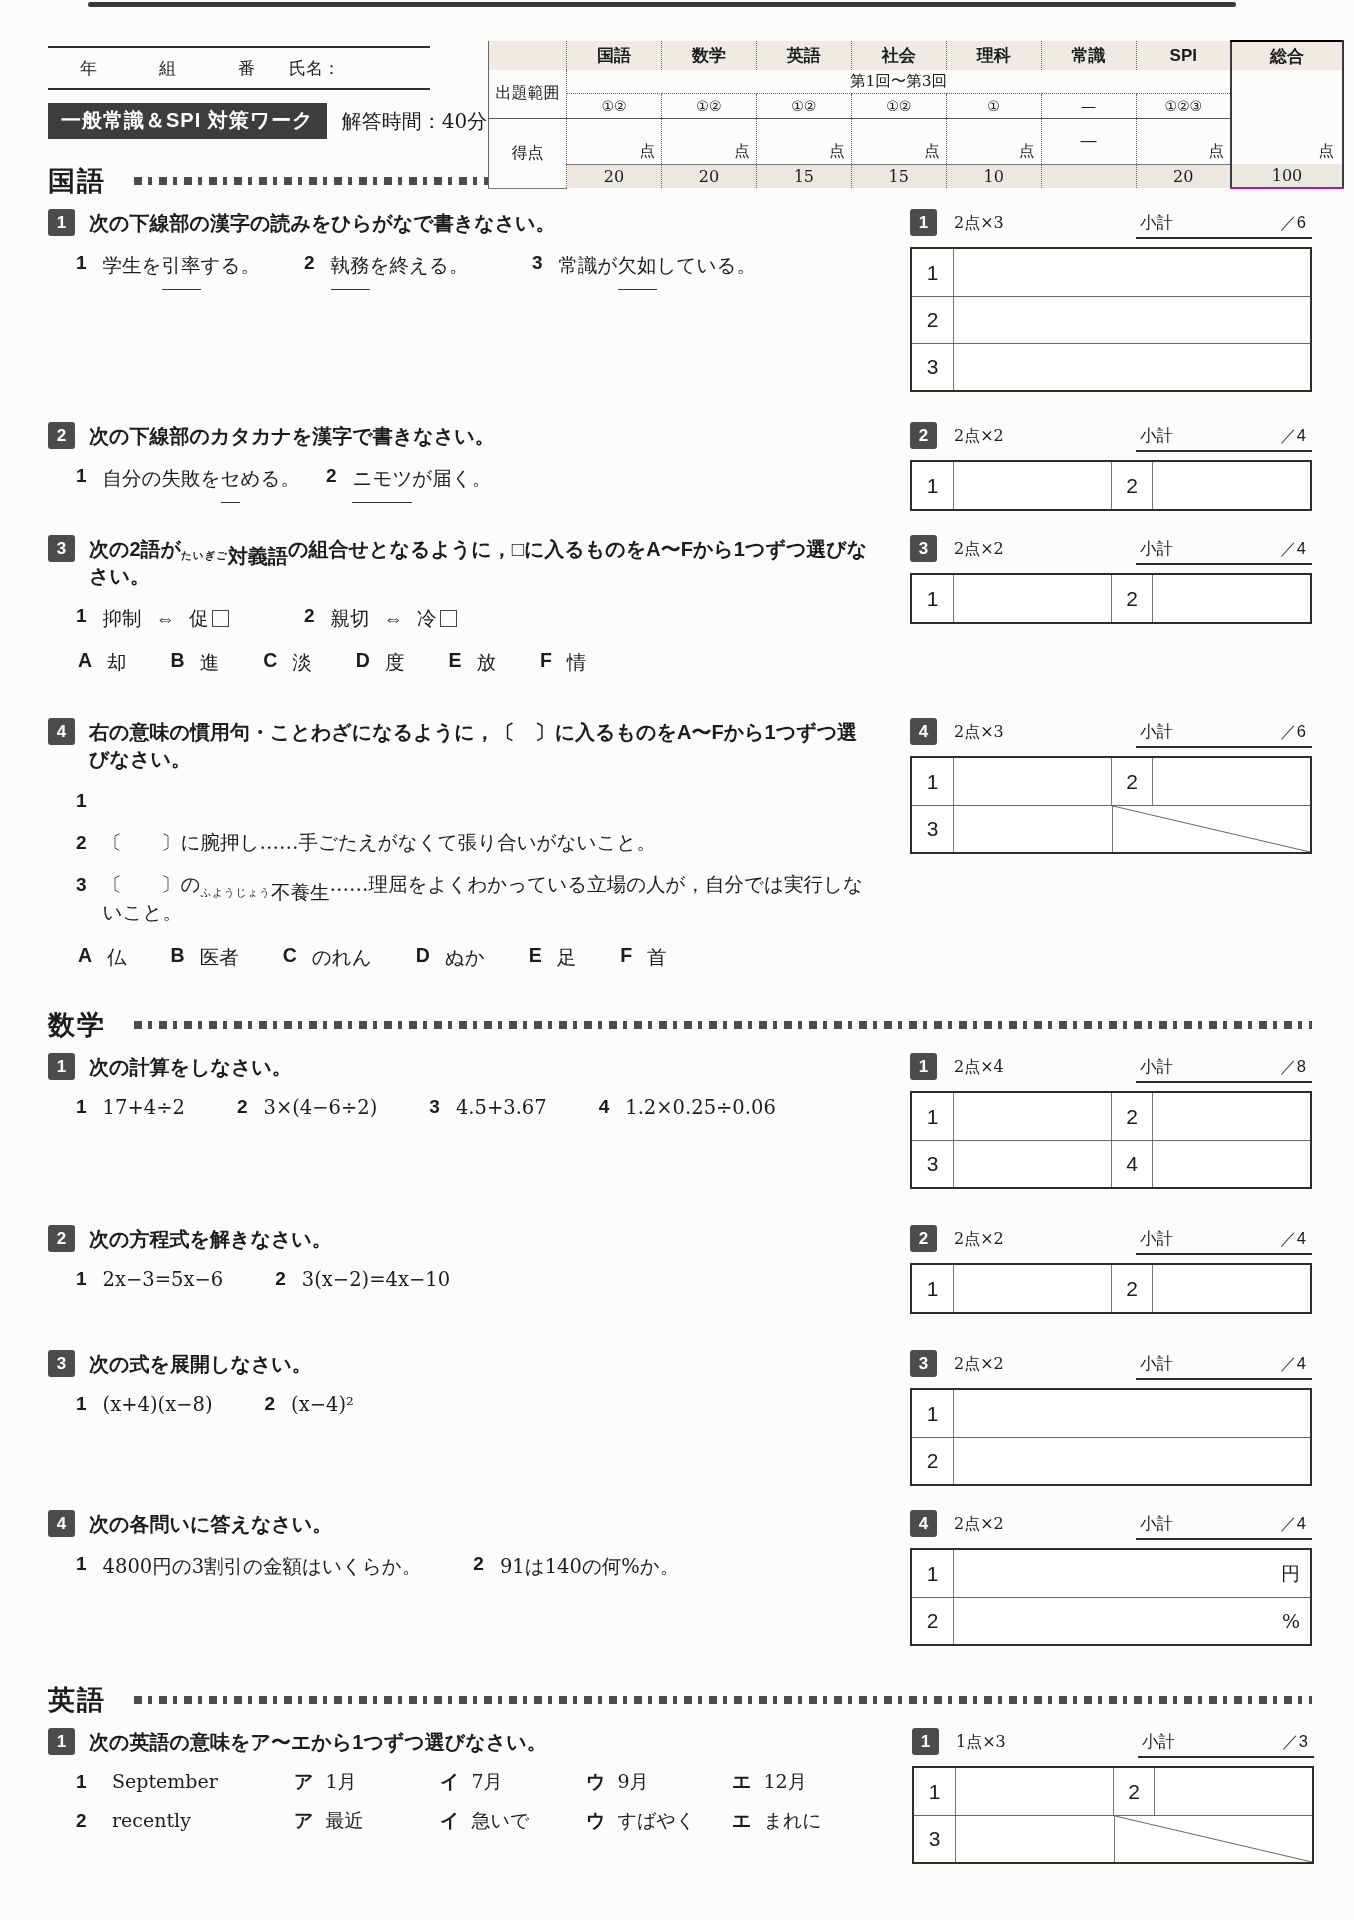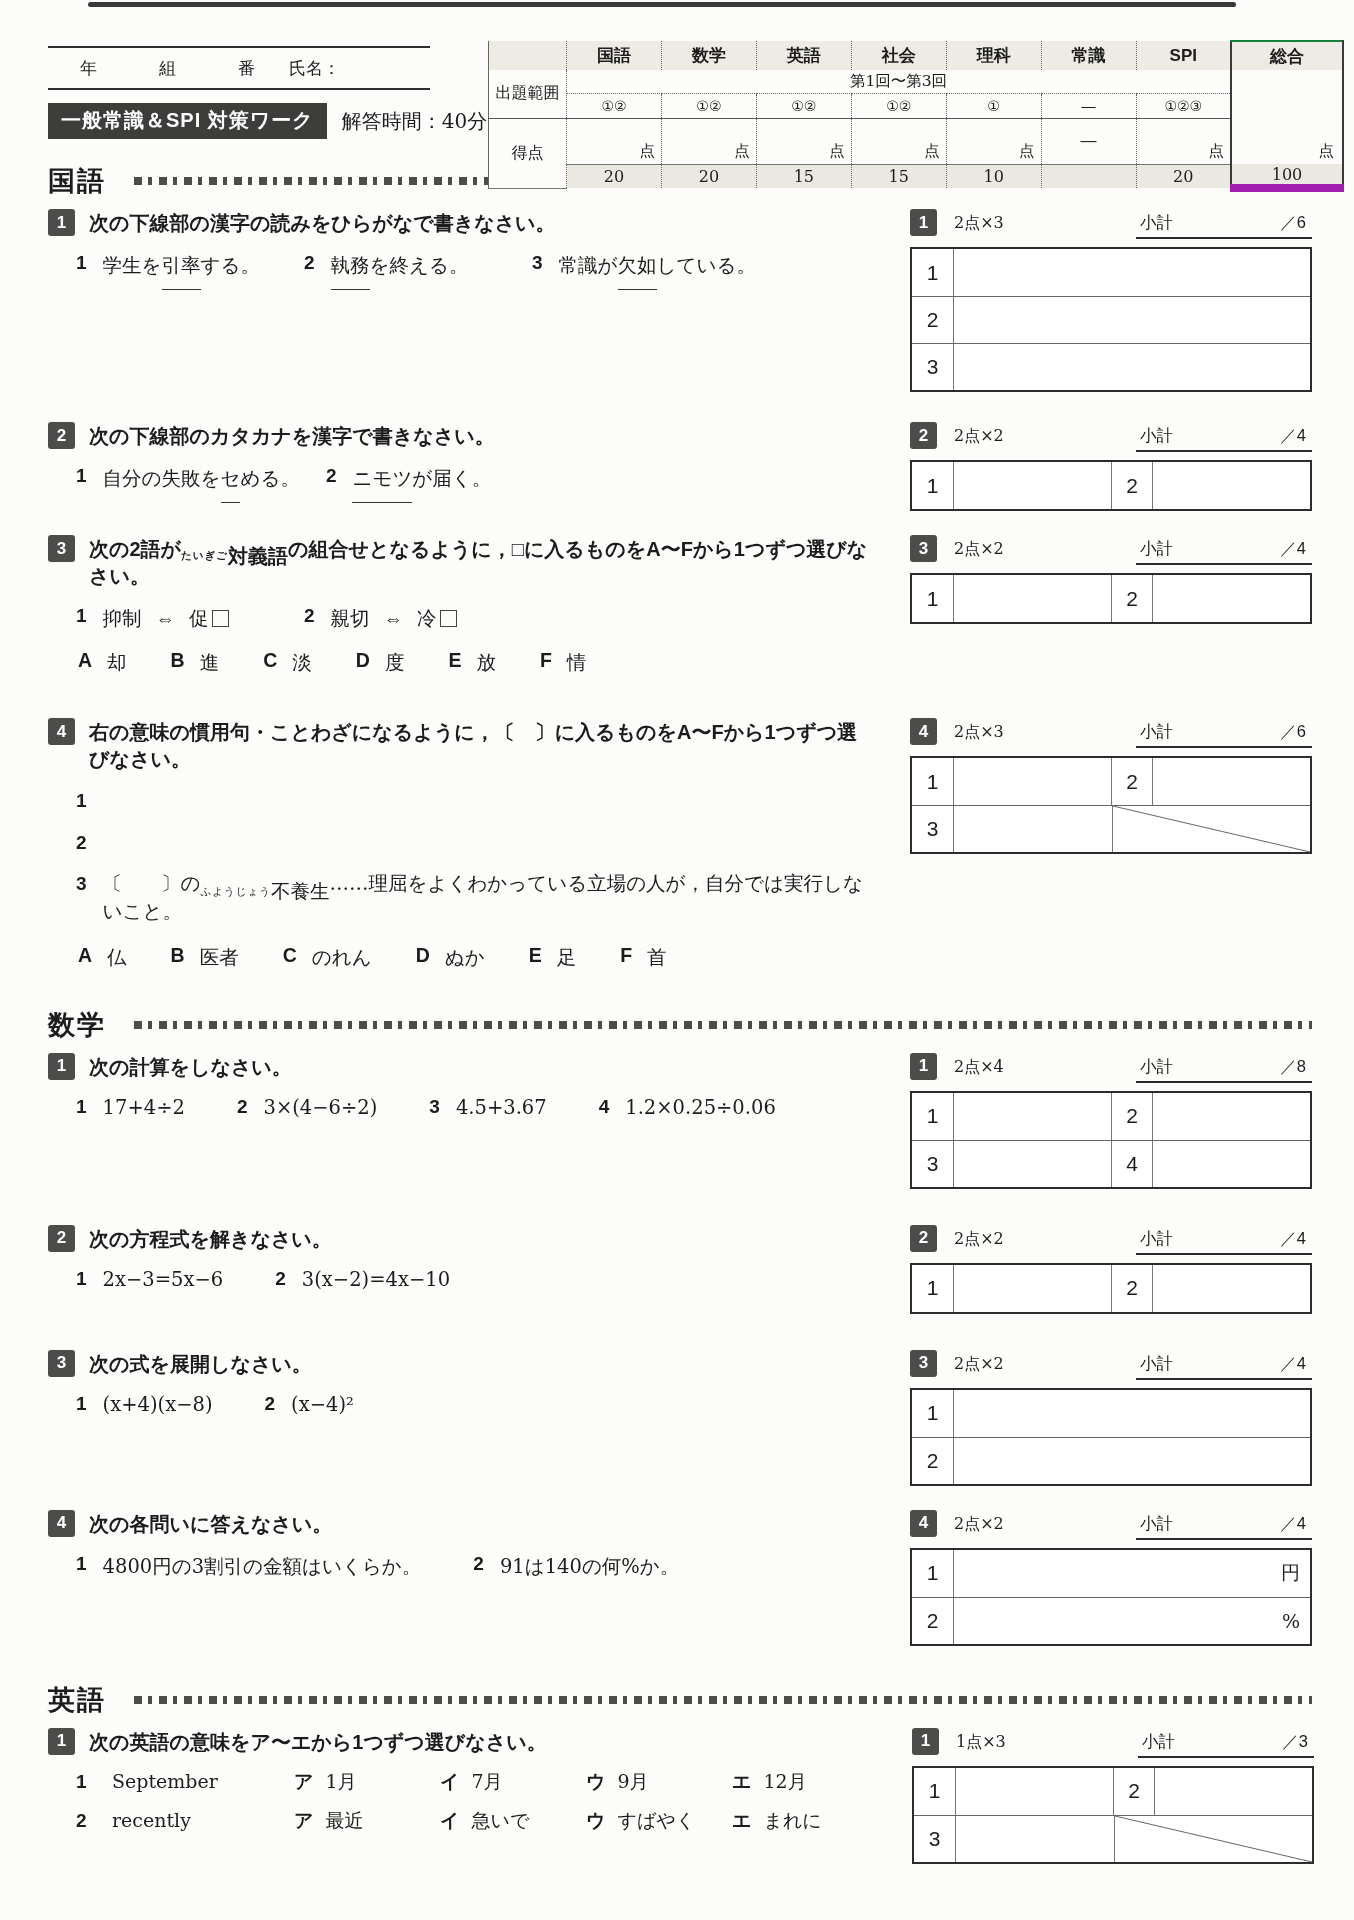--- a/index.html
+++ b/index.html
@@ -38,24 +38,24 @@
   .score-table .lab-cell{ font-size:16px; }
   .score-table .lab-range{ border-bottom:1px solid #555; }
   .score-table .pt td{ height:46px; border-bottom:1px solid #777; }
   .score-table .pt .ptcell{ vertical-align:bottom; text-align:right; padding:0 6px 2px 0; font-size:15.5px;
     font-family:"DejaVu Serif","Liberation Serif",serif; }
   .score-table .pt .dashcell{ vertical-align:middle; text-align:center; }
   .score-table .max td{ background:#eae8e0; height:24px; font-size:16px;
     font-family:"DejaVu Serif","Liberation Serif",serif; }
   .score-table .lab-score{ background:#fcfcfa; }
   .score-table .tot{ border-left:2px solid #3a3a3a; border-right:2px solid #3a3a3a; }
-  .score-table .tot-head{ border-top:2px solid #15803d; }
+  .score-table .tot-head{ border-top:2px solid #000000; }
   .score-table .tot-body{ vertical-align:bottom; text-align:right; padding:0 8px 2px 0; font-size:15.5px;
     font-family:"DejaVu Serif","Liberation Serif",serif; }
-  .score-table .tot-max{ border-bottom:8px solid #a21caf; }
+  .score-table .tot-max{ border-bottom:2px solid #a21caf; }
 
   
   .content{ padding:0 42px 0 48px; margin-top:20px; }
   .sec{ display:flex; align-items:center; margin:24px 0 10px; }
   .sec-title{ font-size:27px; font-weight:800; letter-spacing:2px; }
   .sec-rule{ flex:1; height:8px; margin-left:28px;
     background:repeating-linear-gradient(90deg,#4c4c4b 0 8px,transparent 8px 14px,#4c4c4b 14px 18px,transparent 18px 25px); }
 
   .qgroup{ display:flex; align-items:flex-start; }
   .qleft{ flex:1; padding-right:34px; } .mt24{margin-top:24px;} .mt30{margin-top:30px;}
@@ -355,20 +355,21 @@
       <div class="qleft">
         <div class="qhead">
           <span class="qbadge">4</span>
           <span class="qprompt">右の意味の慣用句・ことわざになるように，〔　〕に入るものをA〜Fから1つずつ選びなさい。</span>
         </div>
         <div class="stack-item jser">
           <span class="ino">1</span>
         </div>
         <div class="stack-item jser">
           <span class="ino">2</span>
+          <span>〔　　〕に腕押し……手ごたえがなくて張り合いがないこと。</span>
         </div>
         <div class="stack-item jser">
           <span class="ino">3</span>
           <span><span>〔　　〕の</span><span class="rubyb">
                 <span class="rt">ふようじょう</span>
                 <span>不養生</span>
               </span><span>……理屈をよくわかっている立場の人が，自分では実行しないこと。</span></span>
         </div>
         <div class="optrow jser">
           <span class="optpair">

